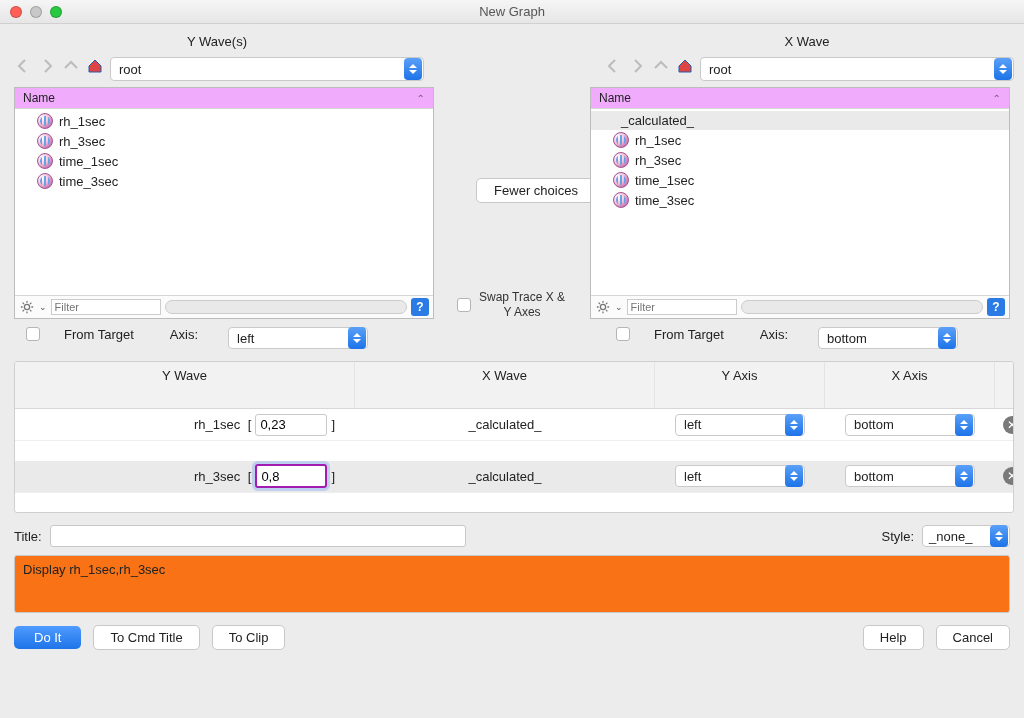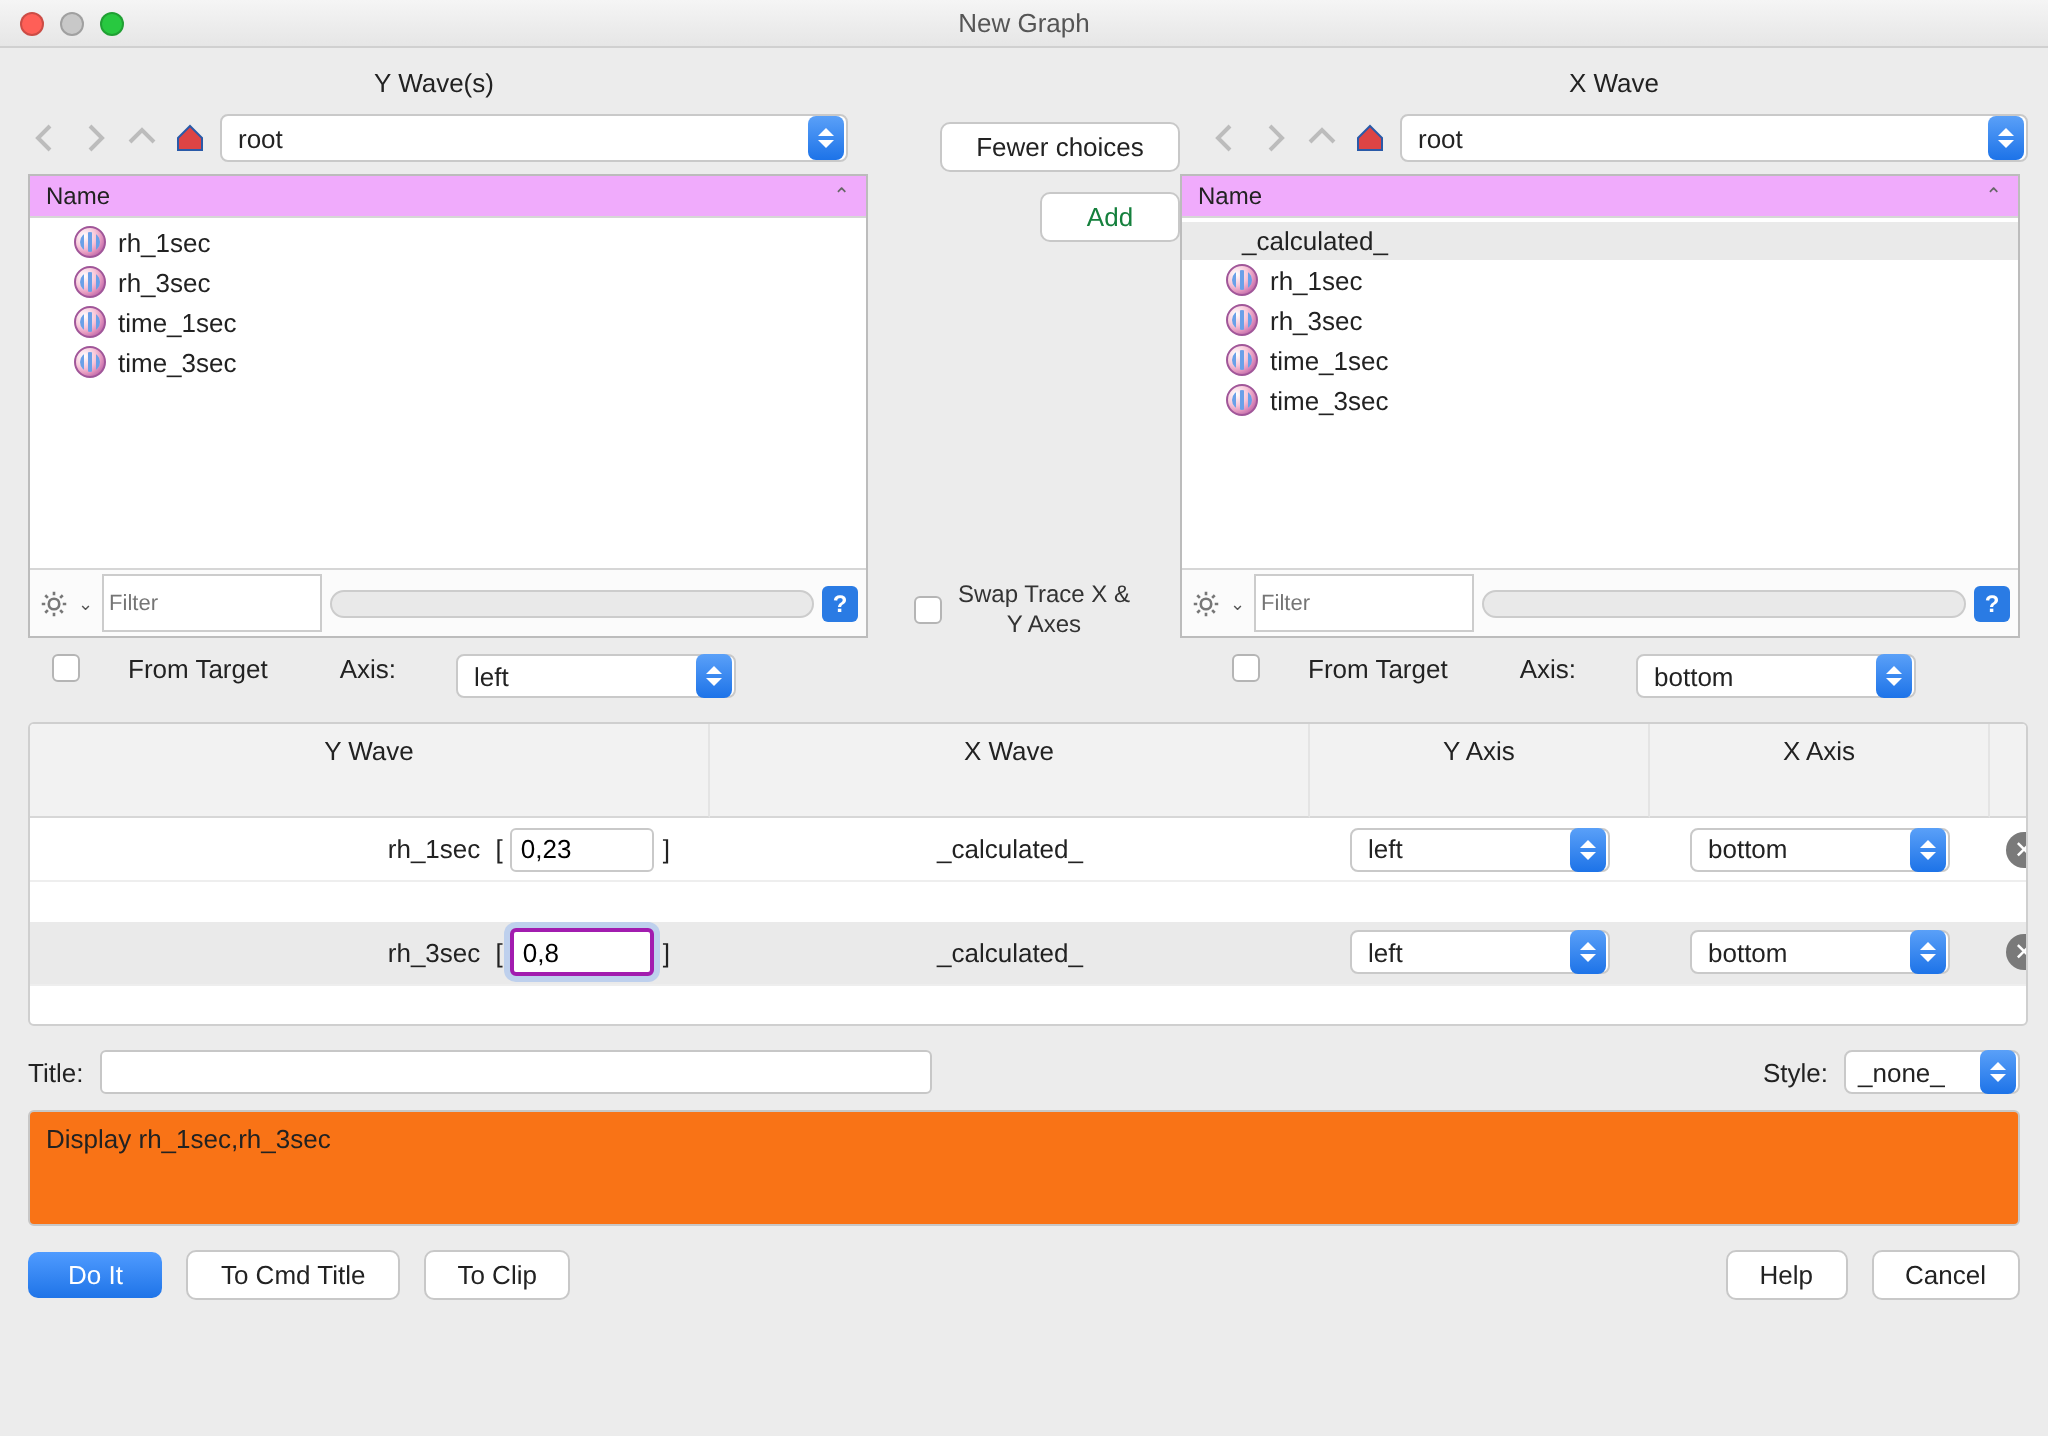--- a/index.html
+++ b/index.html
@@ -16,53 +16,53 @@
   .titlebar-title { position:absolute; left:0; right:0; text-align:center; font-size:13px; color:#555; pointer-events:none; }
 
   
   .body { flex: 1; display: grid; grid-template-columns: 434px 156px 434px; grid-template-rows: auto auto auto auto auto 1fr; padding: 0; }
 
   .panel-title { grid-row: 1; text-align:center; padding: 10px 0 8px 0; font-size:13px; }
   .lefttitle { grid-column:1; }
   .righttitle { grid-column:3; }
 
   
-  .navrow { grid-row:2; display:flex; align-items:center; gap:6px; padding: 0 10px 6px 14px; }
+  .navrow { grid-row:2; display:flex; gap:6px; padding: 0 10px 6px 14px; }
   .navbtn { width:18px; height:18px; display:flex; align-items:center; justify-content:center; color:#bcbcbc; }
   .navbtn svg { width:16px; height:16px; }
   .homeicon { color:#3b6db5; }
   .rootselect { flex:1; display:flex; align-items:center; justify-content:space-between; background:#fff; border:1px solid #c9c9c9; border-radius:4px; height:24px; padding: 0 0 0 8px; }
   .stepper { width:18px; height:22px; background: linear-gradient(#5aa0f8,#1d73e8); border-radius: 4px; display:flex; flex-direction:column; align-items:center; justify-content:center; gap:0; margin:1px; }
   .stepper::before,.stepper::after{ content:''; width:0;height:0;border-left:4px solid transparent;border-right:4px solid transparent;}
   .stepper::before{ border-bottom:4px solid #fff; margin-bottom:2px;}
   .stepper::after{ border-top:4px solid #fff;}
 
   .leftnav { grid-column:1; }
   .rightnav { grid-column:3; }
 
   
-  .centerbtns { grid-column:2; grid-row:2 / span 2; display:flex; flex-direction:column; align-items:flex-end; gap:10px; padding-top:4px;margin-left:42px; }
+  .centerbtns { grid-column:2; grid-row:2 / span 2; display:flex; flex-direction:row; align-items:center; gap:10px; padding-top:4px;margin-left:42px; }
   .macbtn { background:#fff; border:1px solid #c8c8c8; border-radius:5px; padding:4px 16px; font-size:13px; min-width: 120px; text-align:center; }
   .macbtn.disabled { color:#15803d; }
 
   
   .browser { grid-row:3; background:#fff; border:1px solid #bcbcbc; height:232px; display:flex; flex-direction:column; margin: 0 0 0 14px;}
   .rightbrowser { margin:0 14px 0 0;}
   .bhead { background:#f0abfc; border-bottom:1px solid #d6d6d6; padding:3px 8px; font-size:12px; display:flex; justify-content:space-between; align-items:center;gap:36px;}
   .bhead .sort { font-size:10px; color:#666; }
   .blist { flex:1; overflow:auto; padding:2px 0; }
   .bitem { display:flex; align-items:center; gap:6px; padding:2px 6px 2px 22px; font-size:13px; }
   .bitem.sel { background:#eaeaea; }
   .bitem.cat { font-style:normal; }
   .waveicon { width:16px; height:16px; border-radius:50%; background: radial-gradient(circle at 30% 30%, #fff, #f7c7d9 40%, #e59ac0 60%, #c36bab 80%); border:1px solid #a05699; position:relative; flex:none; }
   .waveicon::after{content:''; position:absolute; inset:2px; border-radius:50%; background: repeating-linear-gradient(90deg,#6aa0e8 0 2px,transparent 2px 4px);} 
   .bfoot { display:flex; align-items:center; gap:4px; border-top:1px solid #d6d6d6; padding:2px 4px; background:#fbfbfb;}
   .gear { width:16px; height:16px; display:flex; align-items:center; justify-content:center; color:#777; }
   .chev { font-size:9px; color:#555;}
-  .bfilter { width:110px; height:29px; border:1px solid #ccc; font-size:11px; padding:0 3px; }
+  .bfilter { width:110px; height:16px; border:1px solid #ccc; font-size:11px; padding:0 3px; }
   .track { flex:1; height:14px; background:#e9e9e9; border:1px solid #ccc; border-radius:7px; position:relative;}
   .helpq { width:18px; height:18px; background:#2a7be4; color:#fff; border-radius:3px; display:flex; align-items:center; justify-content:center; font-size:12px; font-weight:bold; }
 
   
   .swaprow { grid-column:2; grid-row:3; display:flex; align-items:flex-end; justify-content:center; padding-bottom: 0px; }
   .swapbox { display:flex; align-items:center; gap:6px; font-size:12px; text-align:center; line-height:1.2; color:#333; }
   .swapbox .text { max-width: 90px; }
 
   
   .optrow { grid-row:4; display:flex; align-items:flex-start; gap:24px; padding:8px 12px 8px 26px; }

